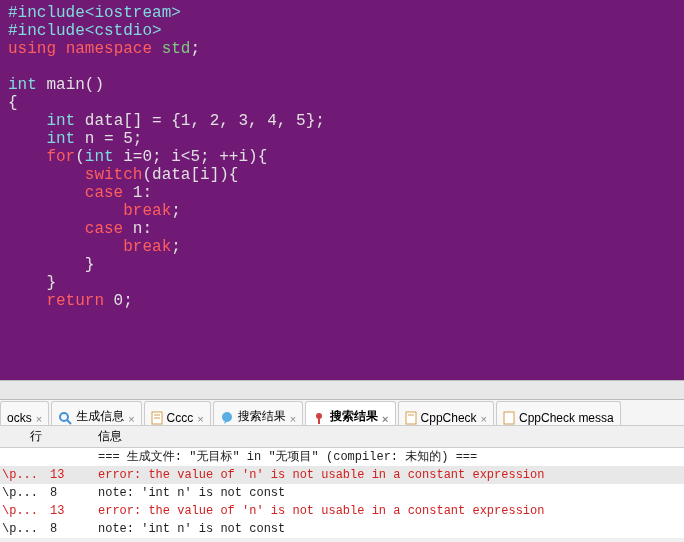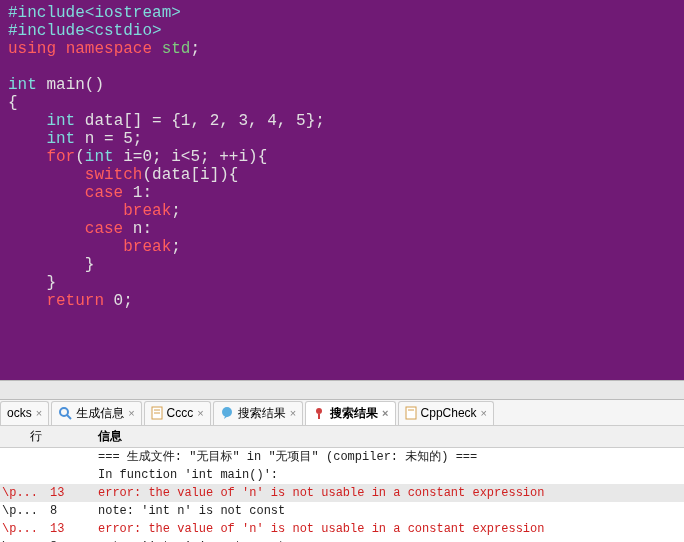--- a/index.html
+++ b/index.html
@@ -5,28 +5,28 @@
 * { margin: 0; padding: 0; box-sizing: border-box; }
 body { font-family: "Courier New", monospace; font-size: 13px; background: #f0f0f0; width: 684px; height: 542px; overflow: hidden; }
 .editor { background: #701a75; color: #e0e0e0; padding: 4px 8px; height: 380px; line-height: 18px; white-space: pre; font-size: 16px; overflow: hidden; }
 .kw-red { color: #ff5e5e; }
 .kw-cyan { color: #7fdbdb; }
 .kw-green { color: #7fc97f; }
 .ident { color: #e0e0e0; }
 .break { color: #ff5e5e; }
 .gap { background: #e8e8e8; height: 20px; border-top: 1px solid #bbb; border-bottom: 1px solid #bbb; }
 .tabbar { background: #f5f5f5; display: flex; align-items: center; font-family: Tahoma, Arial, sans-serif; font-size: 12px; height: 26px; border-bottom: 1px solid #ccc; overflow: hidden; white-space: nowrap; }
-.tab { display: flex; align-items: center; padding: 0 6px; height: 24px; border: 1px solid #ccc; border-bottom: none; background: #f8f8f8; margin-right: 2px; border-radius: 3px 3px 0 0; }
+.tab { display: flex; align-items: flex-end; padding: 0 6px; height: 24px; border: 1px solid #ccc; border-bottom: none; background: #f8f8f8; margin-right: 2px; border-radius: 3px 3px 0 0; }
 .tab.active { background: #fff; font-weight: bold; }
 .tab .icon { margin-right: 4px; display: inline-flex; }
 .tab .close { margin-left: 4px; color: #888; font-size: 11px; cursor: pointer; }
 .msghead { display: flex; font-family: Tahoma, Arial, sans-serif; font-size: 12px; background: #f0f0f0; border-bottom: 1px solid #ccc; height: 22px; align-items: center; }
 .msghead .col1 { width: 30px; padding-left: 6px; }
 .msghead .col2 { width: 60px; text-align: left; }
-.msghead .col3 { flex: 1; padding-left: 8px; font-weight: bold; }
+.msghead .col3 { flex: 1; padding-left: 8px; }
 .msgbody { font-family: "Courier New", monospace; font-size: 12px; background: #fff; }
 .msgrow { display: flex; line-height: 18px; }
 .msgrow .c1 { width: 50px; padding-left: 2px; color: #222; overflow: hidden; }
 .msgrow .c2 { width: 40px; text-align: left; color: #222; }
 .msgrow .c3 { flex: 1; padding-left: 8px; color: #222; white-space: pre; overflow: hidden; }
 .msgrow.err .c3, .msgrow.err .c1, .msgrow.err .c2 { color: #d02020; }
 .msgrow.hl { background: #e8e8e8; }
 </style>
 </head>
 <body>
@@ -101,38 +101,45 @@
   <div class="tab">
       <span class="icon">
         <svg width="12" height="14" viewBox="0 0 12 14">
           <rect x="1" y="1" width="10" height="12" fill="#fff" stroke="#d4a050"></rect>
           <line x1="3" y1="4" x2="9" y2="4" stroke="#d4a050"></line>
         </svg>
       </span>
       <span>CppCheck</span>
       <span class="close">×</span>
     </div>
+  <div class="tab">
+      <span class="icon">
+        <svg width="12" height="14" viewBox="0 0 12 14">
+          <rect x="1" y="1" width="10" height="12" fill="#fff" stroke="#d4a050"></rect>
+        </svg>
+      </span>
+      <span>CppCheck messa</span>
+    </div>
 </div>
 
 <div class="msghead">
   <div class="col1"></div>
   <div class="col2">行</div>
   <div class="col3">信息</div>
 </div>
 
 <div class="msgbody">
   <div class="msgrow">
       <div class="c1"></div>
       <div class="c2"></div>
       <div class="c3">=== 生成文件: "无目标" in "无项目" (compiler: 未知的) ===</div>
     </div>
   <div class="msgrow">
       <div class="c1"></div>
       <div class="c2"></div>
-      <div class="c3">In function 'int main()':</div>
     </div>
   <div class="msgrow err hl">
       <div class="c1">\p...</div>
       <div class="c2">13</div>
       <div class="c3">error: the value of 'n' is not usable in a constant expression</div>
     </div>
   <div class="msgrow">
       <div class="c1">\p...</div>
       <div class="c2">8</div>
       <div class="c3">note: 'int n' is not const</div>

